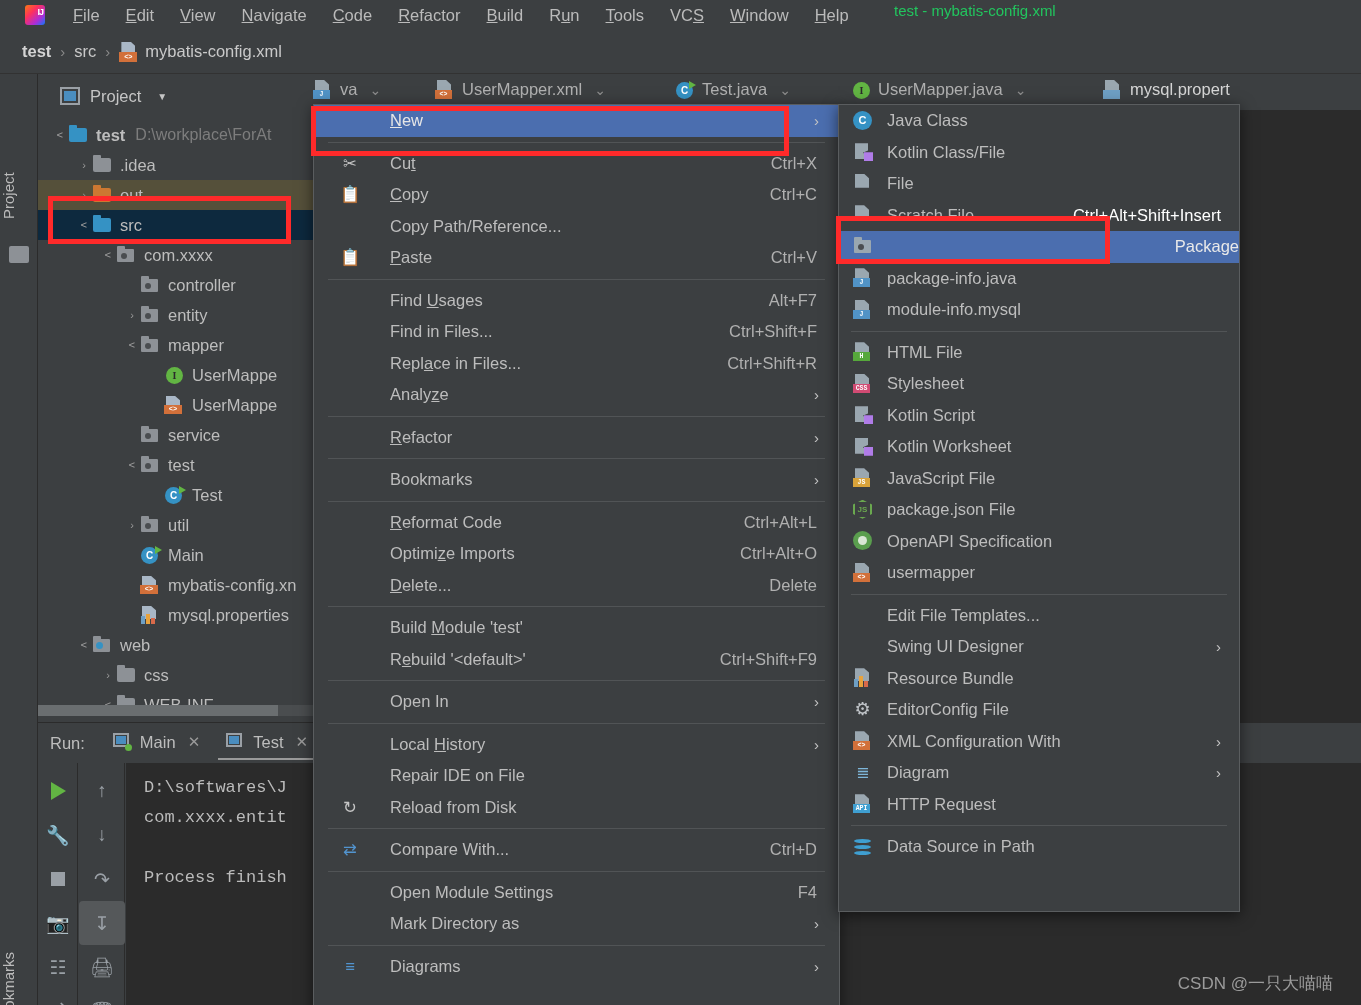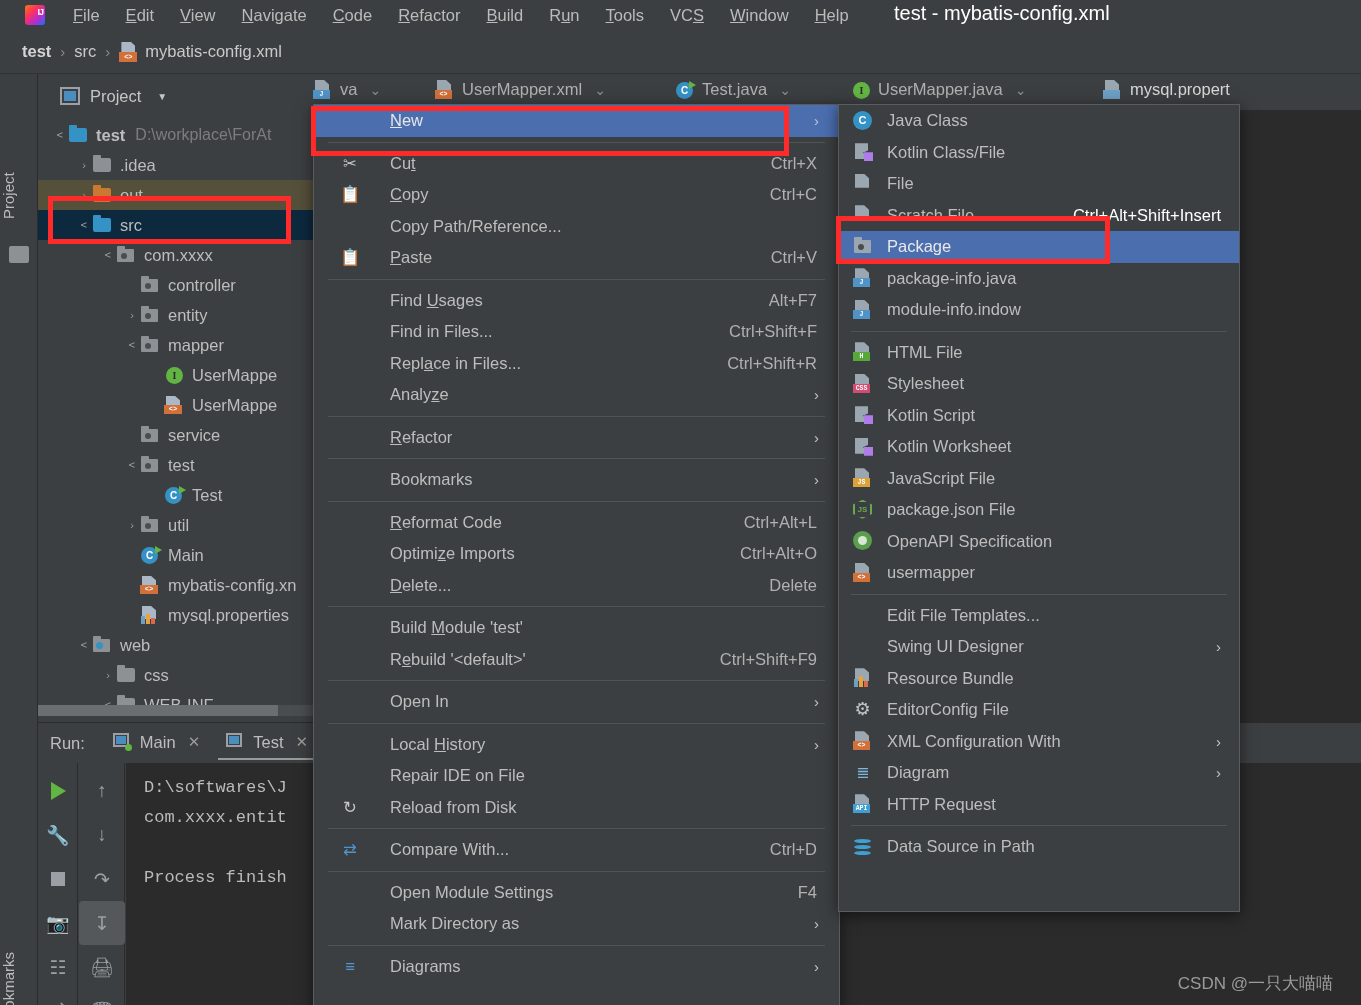--- a/index.html
+++ b/index.html
@@ -28,21 +28,21 @@
   .ij-logo .ij{
     position:absolute; right:5px; top:4px; color:#fff; font-size:9px;
     font-weight:bold; font-family:"Liberation Sans",sans-serif; letter-spacing:-1px;
   }
   .menubar{ display:flex; align-items:center; gap:0; }
   .menubar .mi{
     font-size:16.5px; color:#bbbbbb; padding:3px 13px; cursor:default; white-space:nowrap;
   }
   .menubar .mi .u{ text-decoration:underline; }
   .win-title{
-    position:absolute; left:894px; top:2px; font-size:20px; color:#ffffff;
+    position:absolute; left:894px; top:2px; font-size:15px; color:#22c55e;
     white-space:nowrap;
   }
 
   
   .navbar{
     position:absolute; left:0; top:30px; width:1361px; height:44px;
     background:#3c3f41; border-bottom:1px solid #323232;
     display:flex; align-items:center;
   }
   .navbar .crumb{ display:flex; align-items:center; font-size:16.5px; }
@@ -306,21 +306,21 @@
   
   .submenu{
     position:absolute; left:838px; top:104px; width:402px; height:808px;
     background:#3c3f41; border:1px solid #5a5d5f; box-shadow:0 3px 14px rgba(0,0,0,.55);
     overflow:hidden;
   }
   .srow{
     height:31.5px; display:flex; align-items:center; position:relative;
     font-size:16.5px; color:#bdbdbd; padding-left:14px; white-space:nowrap;
   }
-  .srow.hi{ background:#4b6eaf; color:#e9e9e9; }
+  .srow.hi{ background:#4b6eaf; color:#e9e9e9;justify-content:space-between; }
   .srow .sic{ width:24px; flex:none; position:relative; height:20px; }
   .srow .slab{ margin-left:10px; }
   .srow .ssh{ position:absolute; right:18px; color:#ffffff; }
   .srow .sarrow{ position:absolute; right:18px; color:#c4c4c4; font-size:15px; }
   .ssep{ height:1px; background:#515456; margin:5px 12px; }
 
   
   .fic{ width:20px;height:19px;position:relative;display:inline-block; }
   .fic .page{
     position:absolute; left:2px; top:0; width:14px; height:14px; background:#9aa7b0;
@@ -887,21 +887,21 @@
       <div class="srow hi">
         <span class="sic"><span class="pkgic"><span class="f"></span><span class="d"></span></span></span>
         <span class="slab">Package</span>
       </div>
       <div class="srow">
         <span class="sic"><span class="fic"><span class="page"></span><span class="badge b-j">J</span></span></span>
         <span class="slab">package-info.java</span>
       </div>
       <div class="srow">
         <span class="sic"><span class="fic"><span class="page"></span><span class="badge b-j">J</span></span></span>
-        <span class="slab">module-info.indow</span>
+        <span class="slab">module-info.mysql</span>
       </div>
       <div class="ssep"></div>
       <div class="srow">
         <span class="sic"><span class="fic"><span class="page"></span><span class="badge b-h">H</span></span></span>
         <span class="slab">HTML File</span>
       </div>
       <div class="srow">
         <span class="sic"><span class="fic"><span class="page"></span><span class="badge b-css">CSS</span></span></span>
         <span class="slab">Stylesheet</span>
       </div>

